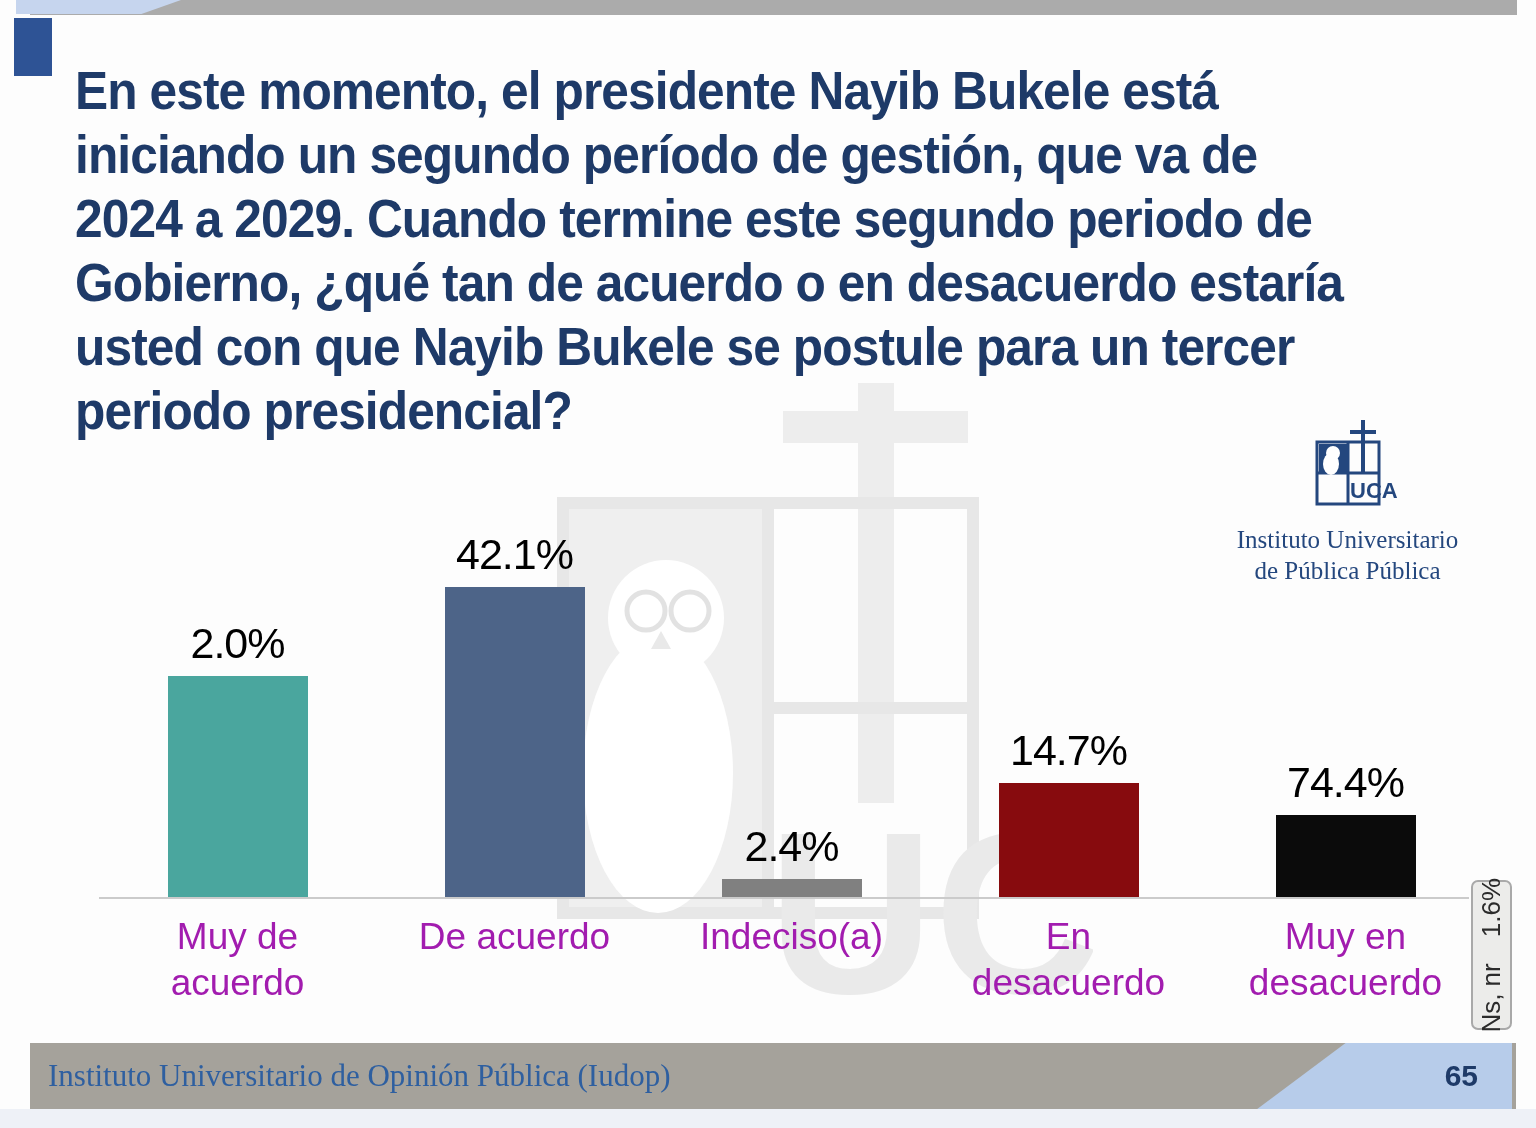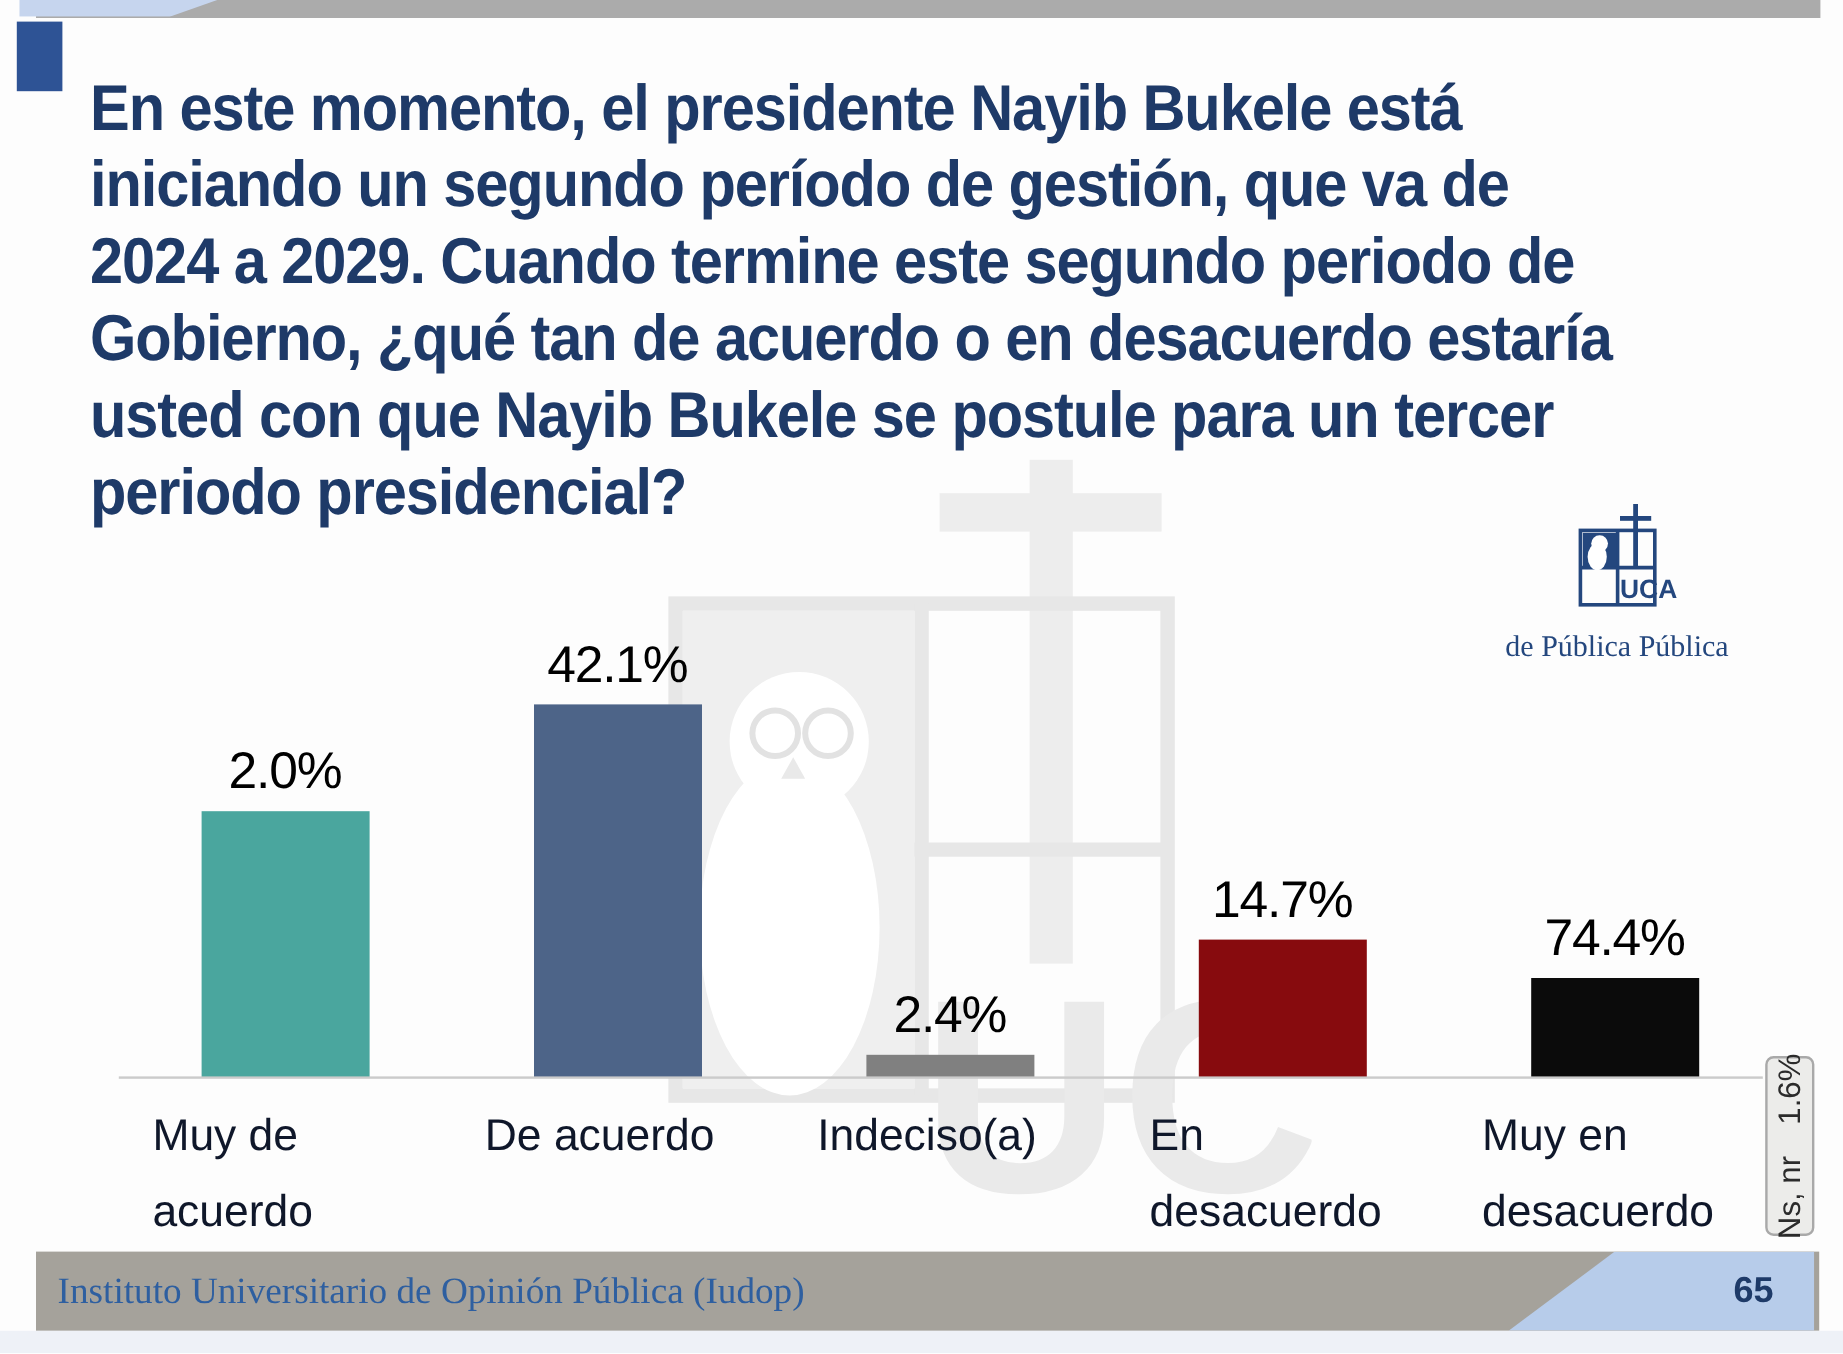--- a/index.html
+++ b/index.html
@@ -32,21 +32,21 @@
   
   .plot{position:absolute;left:99px;top:530px;width:1385px;height:368px;display:flex;}
   .col{
     flex:0 0 277px;display:flex;flex-direction:column;align-items:center;justify-content:flex-end;
   }
   .bar-value{font-size:43px;color:#000000;margin-bottom:8px;letter-spacing:-1px;}
   .bar{width:140px;}
   .axis-line{position:absolute;left:99px;top:897px;width:1370px;height:2px;background:#cbcbcb;}
   .cat-labels{position:absolute;left:99px;top:914px;width:1385px;display:flex;}
   .cat{
-    flex:0 0 277px;text-align:left;font-size:37px;line-height:64px;color:#0f172a;
+    flex:0 0 277px;text-align:center;font-size:37px;line-height:46px;color:#a21caf;
     padding:0 28px;box-sizing:border-box;
   }
   
   .side-note{
     position:absolute;left:1471px;top:880px;width:41px;height:150px;
     background:#ececea;border:2px solid #a9a9a9;border-radius:7px;box-sizing:border-box;
     display:flex;align-items:center;justify-content:center;
   }
   .side-note-inner{
     writing-mode:vertical-rl;transform:rotate(180deg);
@@ -116,20 +116,21 @@
       <line x1="53" y1="22" x2="53" y2="84" stroke="#24477e" stroke-width="3"></line>
       <line x1="22" y1="53" x2="84" y2="53" stroke="#24477e" stroke-width="3"></line>
 
       <rect x="24" y="24" width="28" height="28" fill="#24477e"></rect>
       <circle cx="38" cy="33" r="7" fill="#ffffff"></circle>
       <ellipse cx="36" cy="44" rx="8" ry="11" fill="#ffffff"></ellipse>
 
       <text x="55" y="78" font-family="Liberation Sans, sans-serif" font-weight="bold" font-size="22" fill="#24477e">UCA</text>
     </svg>
     <div class="logo-text">
+      <div>Instituto Universitario</div>
       <div>de Pública Pública</div>
     </div>
   </div>
 
   <div class="plot" id="bars">
       <div class="col">
         <div class="bar-value">2.0%</div>
         <div class="bar" style="height: 222px; background: rgb(74, 166, 158);"></div>
       </div>
       <div class="col">

